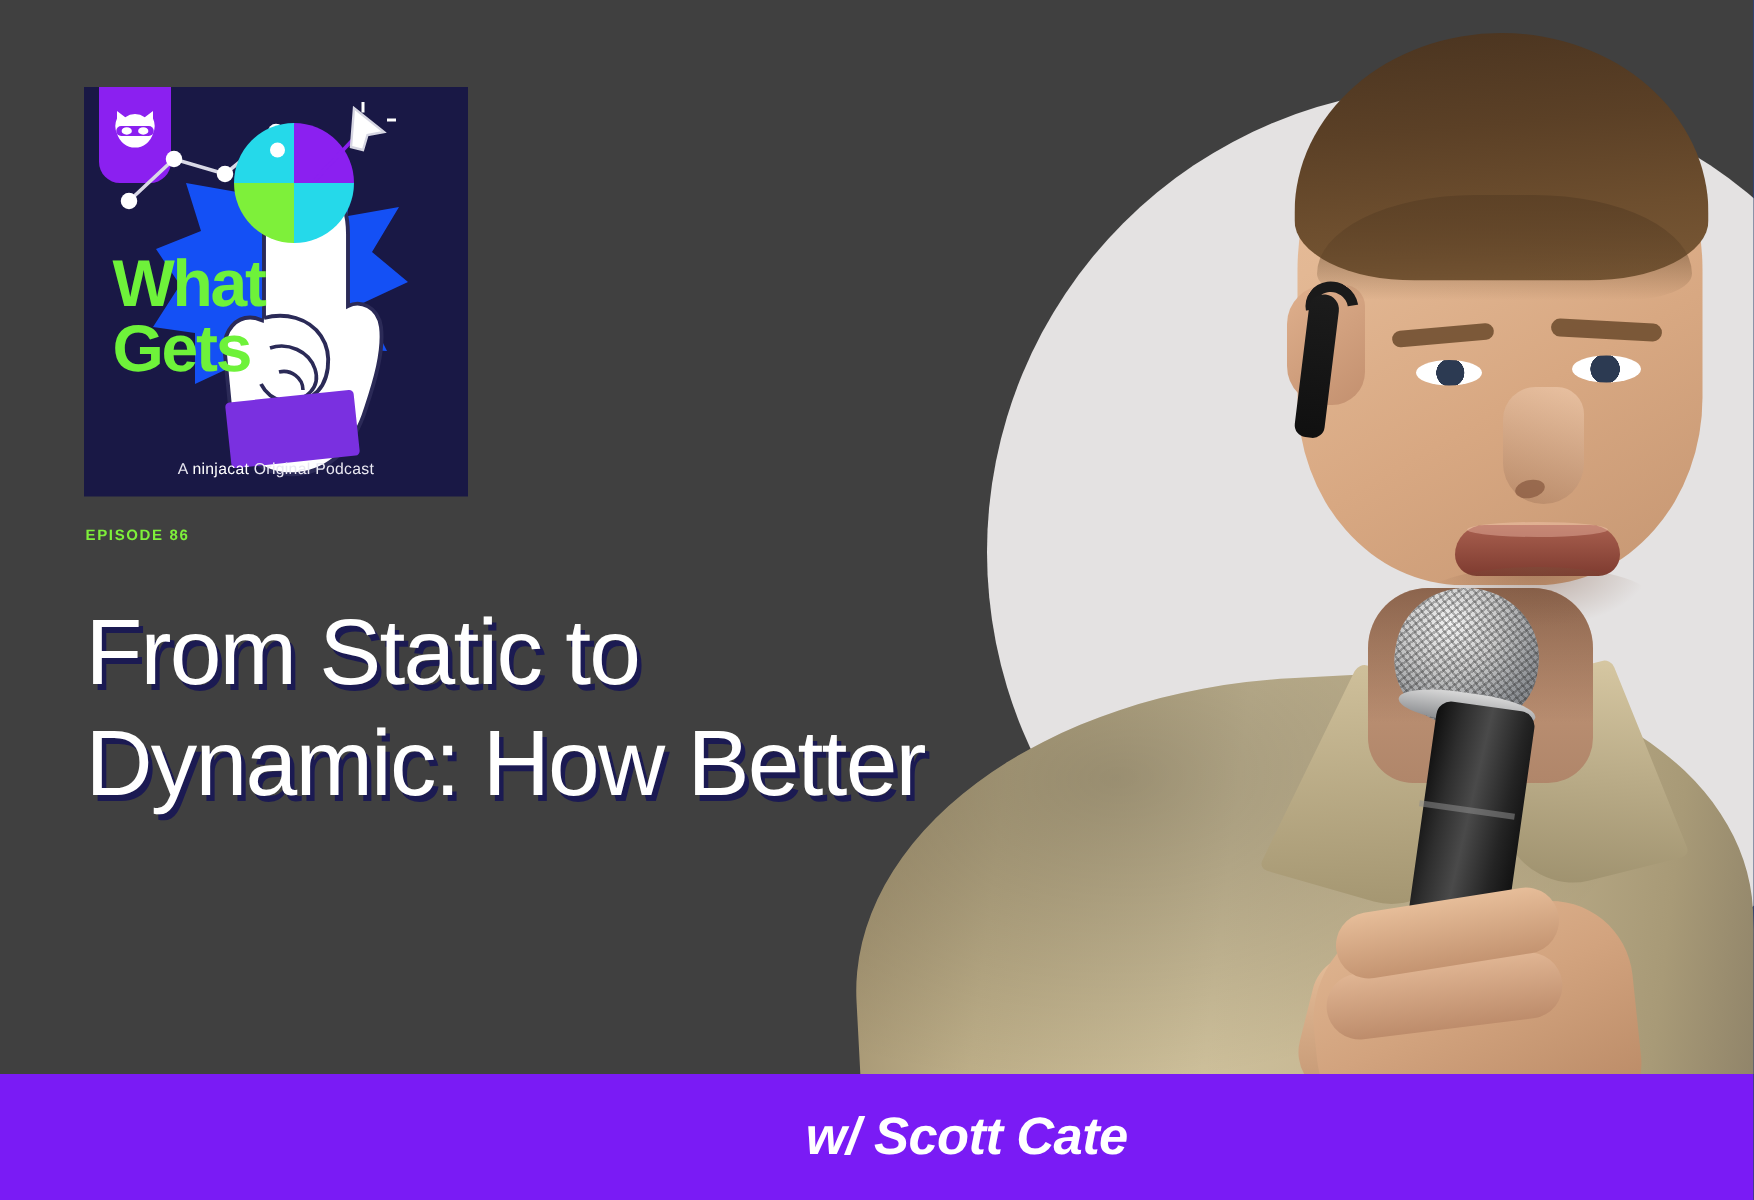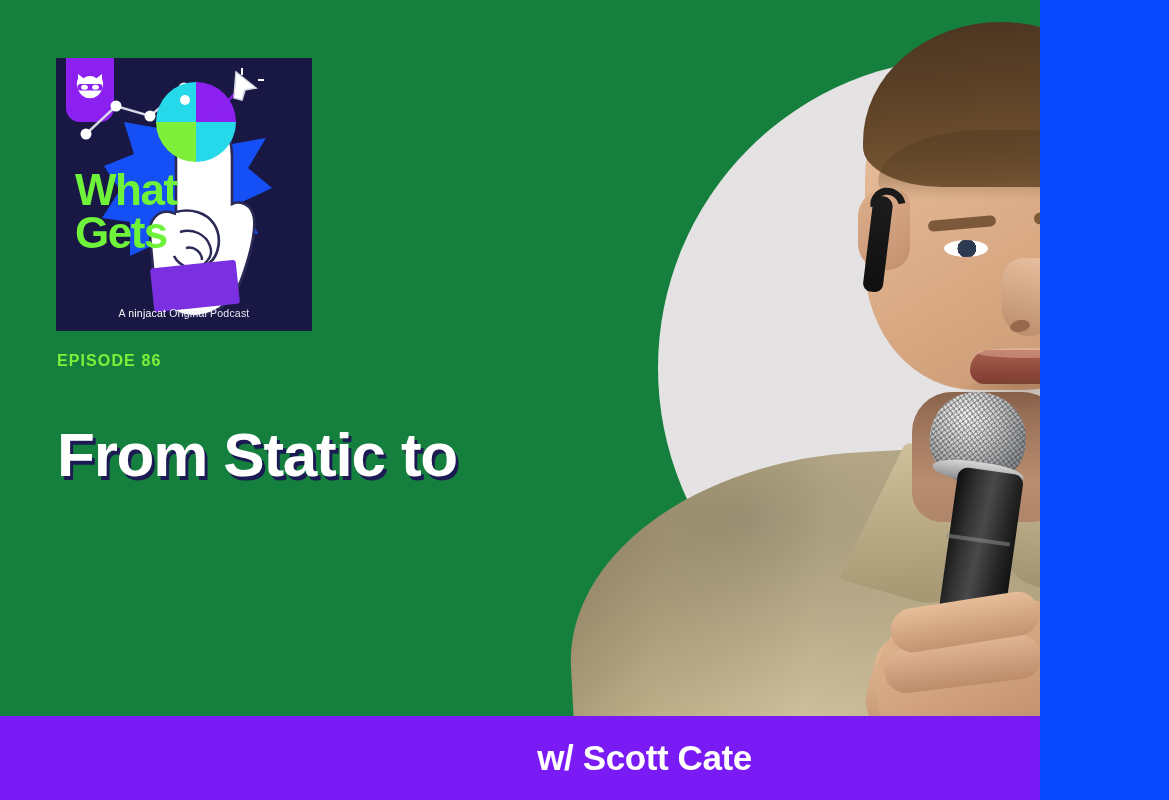--- a/index.html
+++ b/index.html
@@ -7,22 +7,22 @@
   body {
     font-family:"Liberation Sans", sans-serif;
     background:#0848fc;
     overflow:hidden;
     position:relative;
   }
 
   
   .stage {
     position:absolute; inset:0;
-    width:1040px; height:800px;
-    background:#15803d;
+    width:1169px; height:800px;
+    background:#404040;
     overflow:hidden;
   }
 
   
   .portrait-zone {
     position:absolute;
     left:540px; top:0; width:629px; height:716px;
     overflow:hidden;
   }
   .portrait-circle {
@@ -237,55 +237,55 @@
     color:#e9e8f2;
     font-size:10.5px;
     letter-spacing:.2px;
     z-index:6;
   }
   .art-footer b { color:#ffffff; font-weight:400; }
 
   .episode-label {
     position:absolute; left:57px; top:352px;
     color:#7ef03a;
-    font-size:16px;
+    font-size:10px;
     font-weight:700;
     letter-spacing:1.1px;
   }
 
   .headline {
     position:absolute; left:57px; top:399px;
     width:1000px;
     color:#ffffff;
     font-size:62px;
-    font-weight:700;
+    font-weight:400;
     line-height:74px;
     letter-spacing:-1.2px;
     text-shadow:3px 4px 0 #1b1a52;
     z-index:20;
     white-space:nowrap;
-    margin-top:19px;
   }
   .headline span { display:block; }
 
   
   .footer-bar {
     position:absolute; left:0; top:716px;
     width:1169px; height:84px;
     background:#7a1bf5;
     z-index:30;
   }
   .guest-name {
     position:absolute; left:0; top:0; width:1169px; height:84px;
     display:flex; align-items:center; justify-content:center;
     padding-left:120px;
     color:#ffffff;
     font-size:35px;
     font-weight:700;
     letter-spacing:-.4px;
+    font-style:italic;
   }
 </style>
 </head>
 <body>
 
 <div class="stage">
 
   <div class="portrait-zone">
     <div class="portrait-circle"></div>
 
@@ -386,19 +386,20 @@
       <span>Gets</span>
     </div>
 
     <div class="art-footer"><span>A </span><b>ninjacat</b><span> Original Podcast</span></div>
   </div>
 
   <div class="episode-label">EPISODE 86</div>
 
   <div class="headline">
     <span>From Static to</span>
+    <span>Dynamic: How Better</span>
   </div>
 
   <div class="footer-bar">
     <div class="guest-name">w/ Scott Cate</div>
   </div>
 
 </div>
 
 </body></html>

